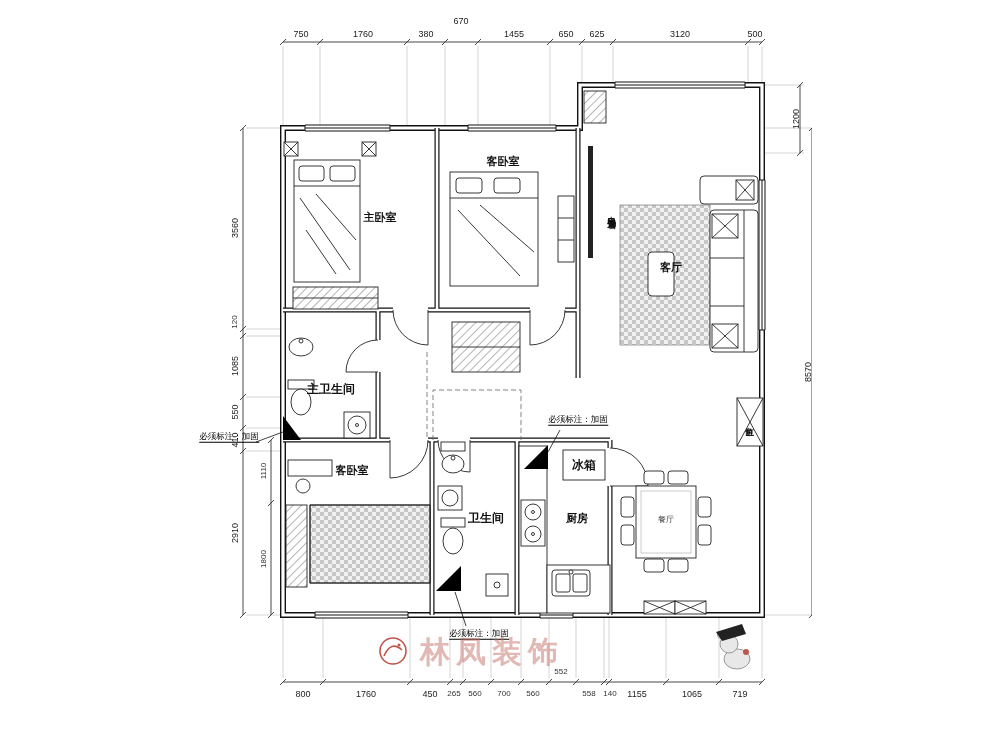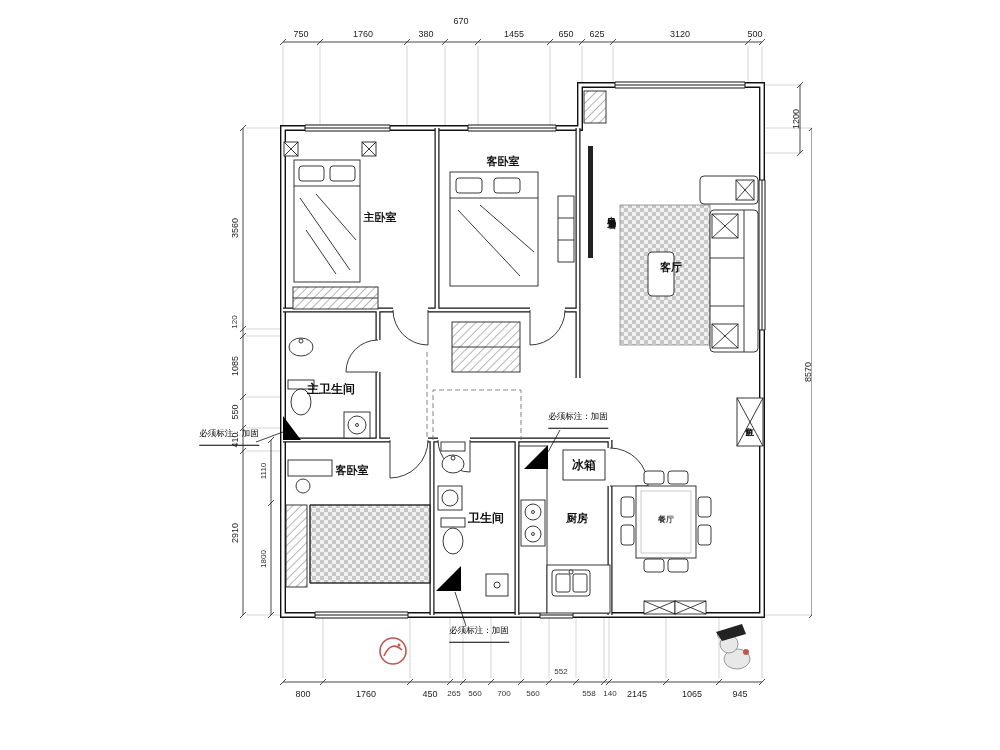--- a/index.html
+++ b/index.html
@@ -6,24 +6,24 @@
   html,body{width:1000px;height:750px;background:#fff;
     font-family:"Liberation Sans","DejaVu Sans",sans-serif}
   .stage{position:relative;width:812px;height:750px;overflow:hidden;background:#fff}
   .stage > svg{position:absolute;left:0;top:0}
   .lbl{position:absolute;transform:translate(-50%,-50%);font-size:9px;color:#222;
        white-space:nowrap;line-height:1;letter-spacing:0}
   .lbl.v{transform:translate(-50%,-50%) rotate(-90deg)}
   .lbl.small{font-size:8px;color:#333}
   .room{font-size:11px;font-weight:bold;color:#111}
   .room.s9{font-size:12px}
-  .room.s8{font-size:8px;color:#444;font-weight:bold}
+  .room.s8{font-size:8px;color:#444;font-weight:normal}
   .cjkv{writing-mode:vertical-rl;text-orientation:upright;font-size:8.5px;
         font-weight:bold;color:#111;letter-spacing:1px}
-  .note{font-size:8.5px;color:#000;border-bottom:1px solid #000;padding-bottom:7px}
+  .note{font-size:8.5px;color:#000;border-bottom:1px solid #000;padding-bottom:1px}
   .wm{font-size:30px;font-weight:bold;color:rgba(193,106,96,.48);letter-spacing:6px}
 </style>
 </head>
 <body>
 
 <div class="stage">
 
 <svg width="1000" height="750" viewBox="0 0 1000 750">
   <defs>
     <pattern id="hatch" patternUnits="userSpaceOnUse" width="6" height="6" patternTransform="rotate(45)">
@@ -265,23 +265,23 @@
 <div class="lbl" style="left:303px;top:694px">800</div>
 <div class="lbl" style="left:366px;top:694px">1760</div>
 <div class="lbl" style="left:430px;top:694px">450</div>
 <div class="lbl small" style="left:454px;top:694px">265</div>
 <div class="lbl small" style="left:475px;top:694px">560</div>
 <div class="lbl small" style="left:504px;top:694px">700</div>
 <div class="lbl small" style="left:533px;top:694px">560</div>
 <div class="lbl small" style="left:561px;top:672px">552</div>
 <div class="lbl small" style="left:589px;top:694px">558</div>
 <div class="lbl small" style="left:610px;top:694px">140</div>
-<div class="lbl" style="left:637px;top:694px">2145</div>
+<div class="lbl" style="left:637px;top:694px">1155</div>
 <div class="lbl" style="left:692px;top:694px">1065</div>
-<div class="lbl" style="left:740px;top:694px">945</div>
+<div class="lbl" style="left:740px;top:694px">719</div>
 
 <div class="lbl v" style="left:235px;top:228px">3560</div>
 <div class="lbl v small" style="left:235px;top:322px">120</div>
 <div class="lbl v" style="left:235px;top:366px">1085</div>
 <div class="lbl v" style="left:235px;top:412px">550</div>
 <div class="lbl v" style="left:235px;top:440px">410</div>
 <div class="lbl v" style="left:235px;top:533px">2910</div>
 <div class="lbl v small" style="left:264px;top:471px">1110</div>
 <div class="lbl v small" style="left:264px;top:559px">1800</div>
 
@@ -297,14 +297,15 @@
 <div class="lbl room s9" style="left:486px;top:518px">卫生间</div>
 <div class="lbl room" style="left:577px;top:518px">厨房</div>
 <div class="lbl room s9" style="left:584px;top:465px">冰箱</div>
 <div class="lbl cjkv" style="left:750px;top:421px">鱼缸</div>
 <div class="lbl room s8" style="left:666px;top:520px">餐厅</div>
 
 <div class="lbl note" style="left:229px;top:437px">必须标注：加固</div>
 <div class="lbl note" style="left:578px;top:420px">必须标注：加固</div>
 <div class="lbl note" style="left:479px;top:634px">必须标注：加固</div>
 
+<div class="lbl wm" style="left:492px;top:652px">林凤装饰</div>
 
 </div>
 
 </body></html>

